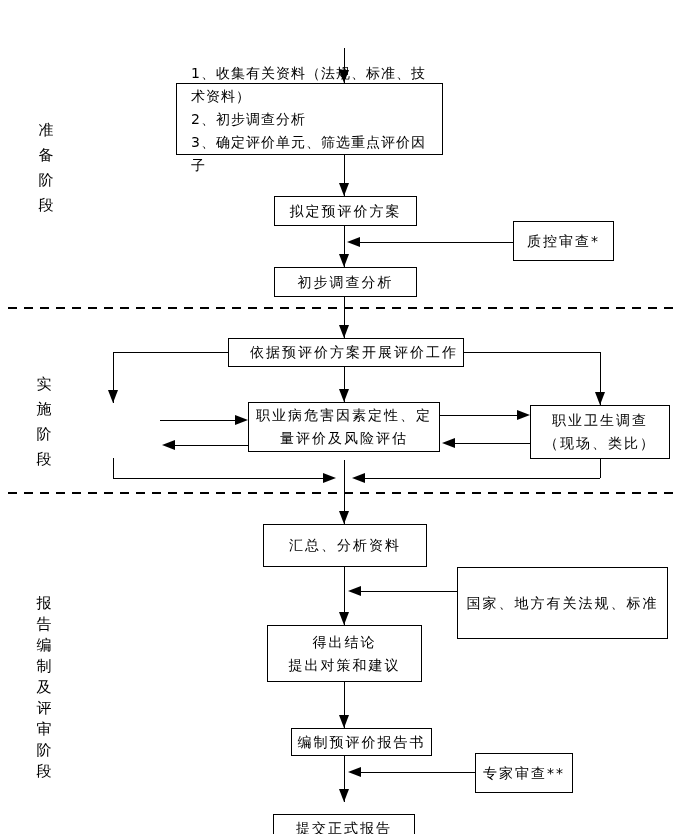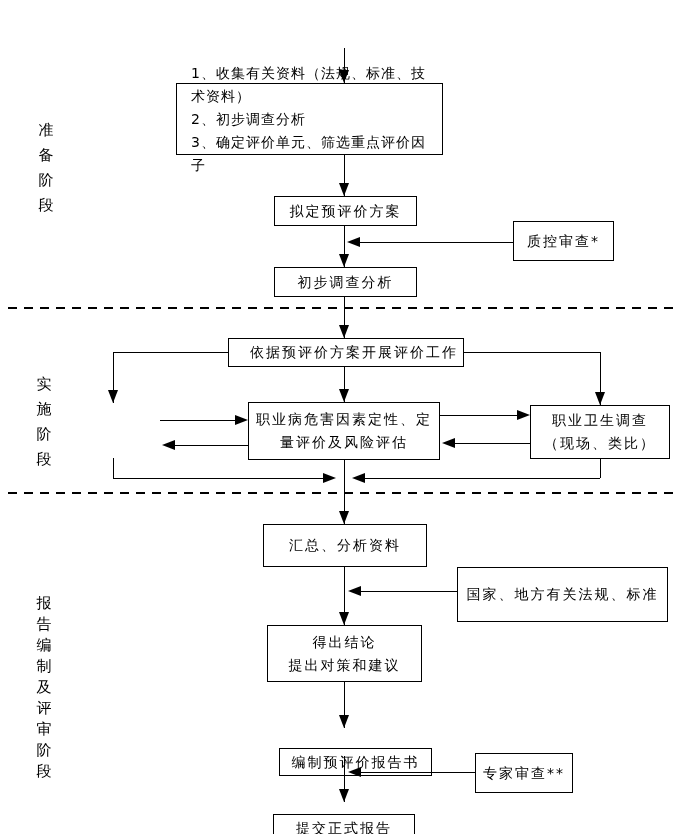--- a/index.html
+++ b/index.html
@@ -39,28 +39,28 @@
   <div class="dash" style="left:8px;top:307px;width:670px;"></div>
   <div class="dash" style="left:8px;top:492px;width:670px;"></div>
 
   <div class="box left" style="left:176px;top:83px;width:267px;height:72px;">1、收集有关资料（法规、标准、技术资料）
 2、初步调查分析
 3、确定评价单元、筛选重点评价因子</div>
   <div class="box" style="left:274px;top:196px;width:143px;height:30px;">拟定预评价方案</div>
   <div class="box" style="left:513px;top:221px;width:101px;height:40px;">质控审查*</div>
   <div class="box" style="left:274px;top:267px;width:143px;height:30px;">初步调查分析</div>
   <div class="box" style="left:228px;top:338px;width:236px;height:29px;padding-left:16px;">依据预评价方案开展评价工作</div>
-  <div class="box" style="left:248px;top:402px;width:192px;height:58px;padding:0 5px;">职业病危害因素定性、定量评价及风险评估</div>
+  <div class="box" style="left:248px;top:402px;width:192px;height:50px;padding:0 5px;">职业病危害因素定性、定量评价及风险评估</div>
   <div class="box" style="left:530px;top:405px;width:140px;height:54px;">职业卫生调查
 （现场、类比）</div>
   <div class="box" style="left:263px;top:524px;width:164px;height:43px;">汇总、分析资料</div>
-  <div class="box" style="left:457px;top:567px;width:211px;height:55px;">国家、地方有关法规、标准</div>
+  <div class="box" style="left:457px;top:567px;width:211px;height:72px;">国家、地方有关法规、标准</div>
   <div class="box" style="left:267px;top:625px;width:155px;height:57px;">得出结论
 提出对策和建议</div>
-  <div class="box" style="left:279px;top:728px;width:153px;height:28px;margin-top:20px;">编制预评价报告书</div>
+  <div class="box" style="left:291px;top:728px;width:141px;height:28px;">编制预评价报告书</div>
   <div class="box" style="left:475px;top:753px;width:98px;height:40px;">专家审查**</div>
   <div class="box" style="left:273px;top:802px;width:142px;height:28px;margin-top:12px;">提交正式报告</div>
 
   <div class="vline" style="left:344px;top:48px;height:35px;"></div>
   <div class="a-down" style="left:339px;top:70px;"></div>
 
   <div class="vline" style="left:344px;top:155px;height:41px;"></div>
   <div class="a-down" style="left:339px;top:183px;"></div>
 
   <div class="vline" style="left:344px;top:226px;height:41px;"></div>

